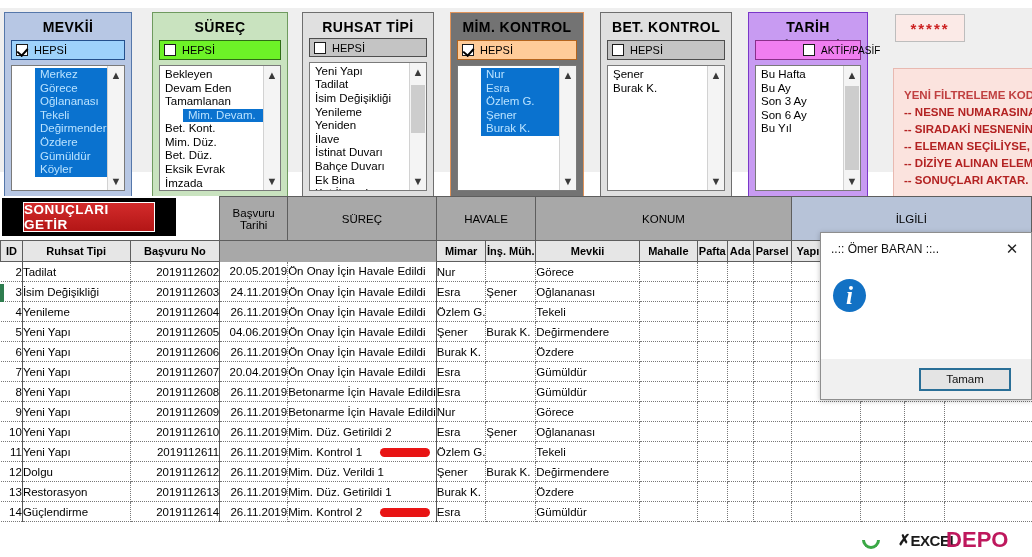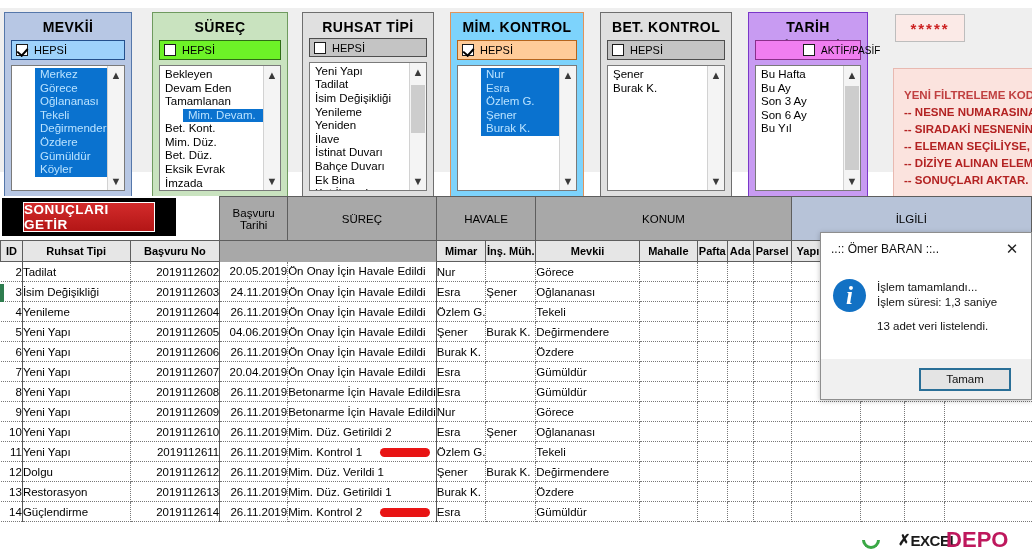--- a/index.html
+++ b/index.html
@@ -63,21 +63,21 @@
   .sb-arrow { height:18px; display:flex; align-items:center; justify-content:center; color:#3a3a3a; font-size:11px; }
   .sb-thumb { position:absolute; left:1px; right:1px; background:#cdcdcd; }
 
   
   #p-mevkii { left:4px; width:128px; background:#b7c7e4; border-color:#5577aa; }
   #p-mevkii .panel-allbox { background:#9ed2fb; border-color:#24508d; }
   #p-surec { left:152px; width:136px; background:#c9e3bf; border-color:#6f9a5f; }
   #p-surec .panel-allbox { background:#6df227; border-color:#2f6d14; }
   #p-ruhsat { left:302px; width:132px; background:#e0e0e0; border-color:#6e6e6e; }
   #p-ruhsat .panel-allbox { background:#c4c4c4; border-color:#4e4e4e; }
-  #p-mimkontrol { left:450px; width:134px; background:#7dd3fc; border-color:#e0935a; }
+  #p-mimkontrol { left:450px; width:134px; background:#737373; border-color:#e0935a; }
   #p-mimkontrol .panel-allbox { background:#ffcc99; border-color:#b5651d; }
   #p-betkontrol { left:600px; width:132px; background:#e0e0e0; border-color:#6e6e6e; }
   #p-betkontrol .panel-allbox { background:#c4c4c4; border-color:#4e4e4e; }
   #p-tarih { left:748px; width:120px; background:#c89bf2; border-color:#7a37c9; }
   #p-tarih .panel-allbox { background:#f07ef0; border-color:#8a2f8a;padding-left:47px; }
   #p-tarih .panel-allbox .lbl { font-size:10px; }
 
   #stars-box {
     position:absolute; left:895px; top:6px; width:70px; height:28px;
     border:1px solid #bdbdbd; background:#fbeae7;
@@ -641,26 +641,20 @@
   <div class="green-mark" style="top:88px;"></div>
 </div>
 
 <div id="dialog">
   <div id="dlg-title">
     <span class="t">..:: Ömer BARAN ::..</span>
     <span id="dlg-close">✕</span>
   </div>
   <div id="dlg-body">
     <div id="dlg-icon">i</div>
-    <div id="dlg-text">
-      <div>İşlem tamamlandı...</div>
-      <div>İşlem süresi: 1,3 saniye</div>
-      <div class="gap"></div>
-      <div>13 adet veri listelendi.</div>
-    </div>
   </div>
   <div id="dlg-foot">
     <div id="dlg-ok">Tamam</div>
   </div>
 </div>
 
 <div id="watermark">
   <span id="wm-arc"></span>
   <span id="wm-x">✗</span>
   <span id="wm-excel">EXCEL</span>

